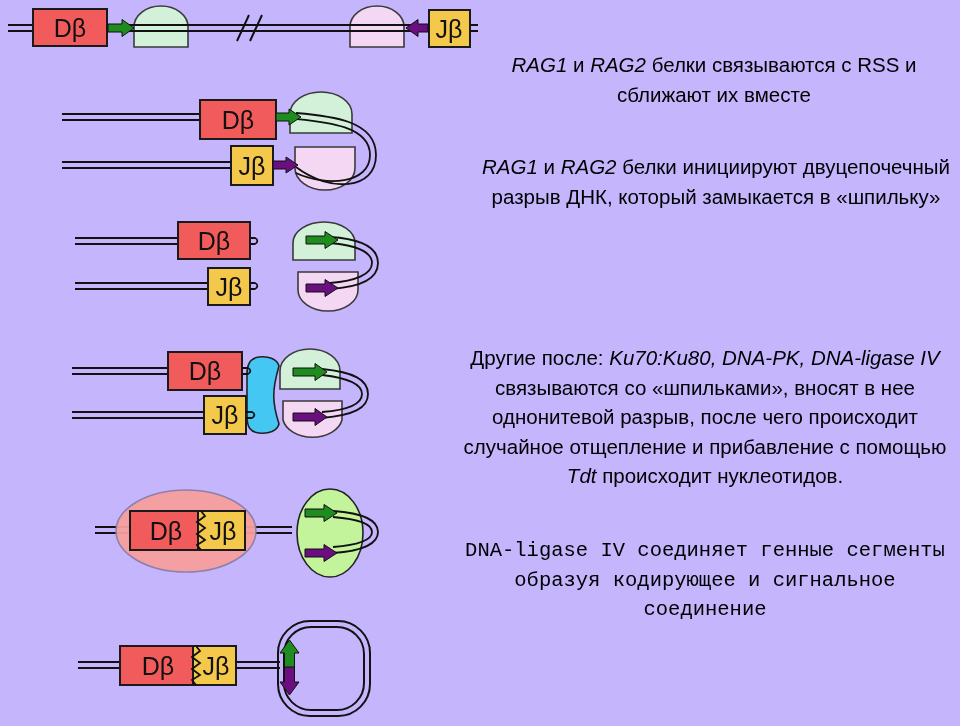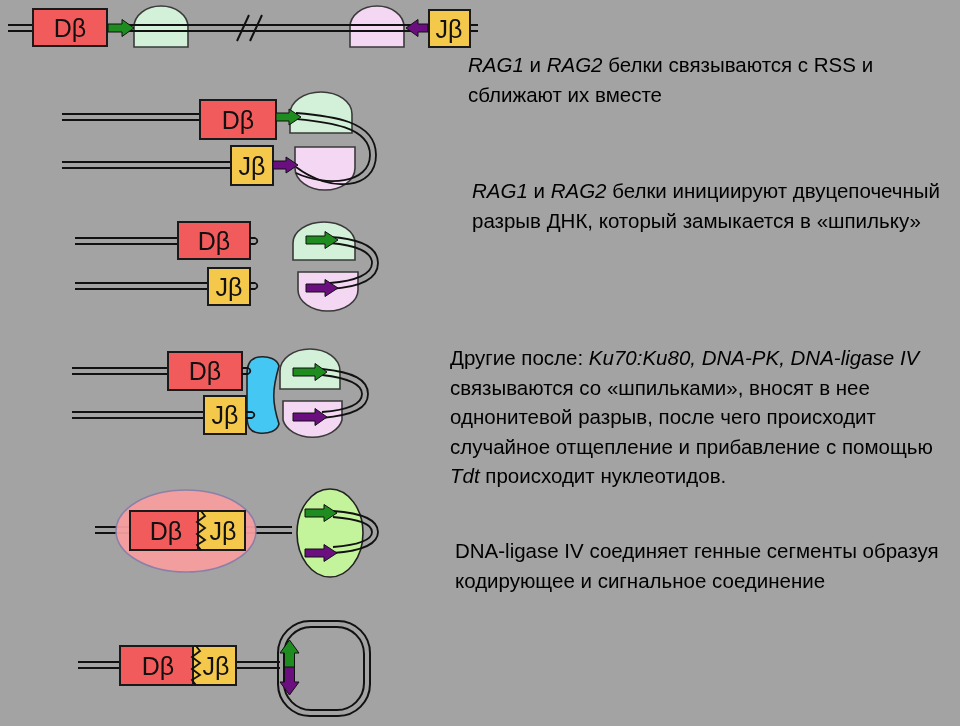--- a/index.html
+++ b/index.html
@@ -1,35 +1,35 @@
 <!DOCTYPE html>
 <html><head>
 <meta charset="utf-8">
 <style>
   html,body{margin:0;padding:0;background:#fff;}
-  .stage{position:relative;width:960px;height:726px;background:#a3a3a3;overflow:hidden;
+  .stage{position:relative;width:960px;height:726px;background:#c4b5fd;overflow:hidden;
          font-family:"Liberation Sans",sans-serif;}
   .fig{position:absolute;left:0;top:0;}
   
   .dna{fill:none;stroke:#111;stroke-width:2;}
   .thin{fill:none;stroke:#111;stroke-width:1.8;}
   .box{stroke:#1a1a1a;stroke-width:2;}
   .dome{stroke:#3a3a3a;stroke-width:1.6;}
   .arr{stroke:#111;stroke-width:1;stroke-linejoin:round;}
   .blob{stroke:#222;stroke-width:1.6;}
   .lig{stroke:#8a7fa8;stroke-width:1.6;}
   .seg-label{font:25px "Liberation Sans",sans-serif;fill:#111;text-anchor:middle;}
   
   .cap{position:absolute;color:#000;font-size:20.5px;line-height:29.5px;
-       font-family:"Liberation Sans",sans-serif;}
+       text-align:center;font-family:"Liberation Sans",sans-serif;}
   .cap i{font-style:italic;}
   .b1{top:50px;left:468px;width:492px;}
-  .b2{top:176px;left:472px;width:488px;}
+  .b2{top:152px;left:472px;width:488px;}
   .b3{top:343px;left:450px;width:510px;}
-  .b4{top:536px;left:455px;width:500px;}
+  .b4{top:536px;left:455px;width:500px;font-family:Liberation Mono, monospace;}
 </style>
 </head>
 <body>
 
 <div class="stage">
 
   <svg class="fig" width="480" height="726" viewBox="0 0 480 726">
 
     <g>
       <path class="dome" d="M134,47 L134,27 A27,21 0 0 1 188,27 L188,47 Z" fill="#D3F0D9"></path>

